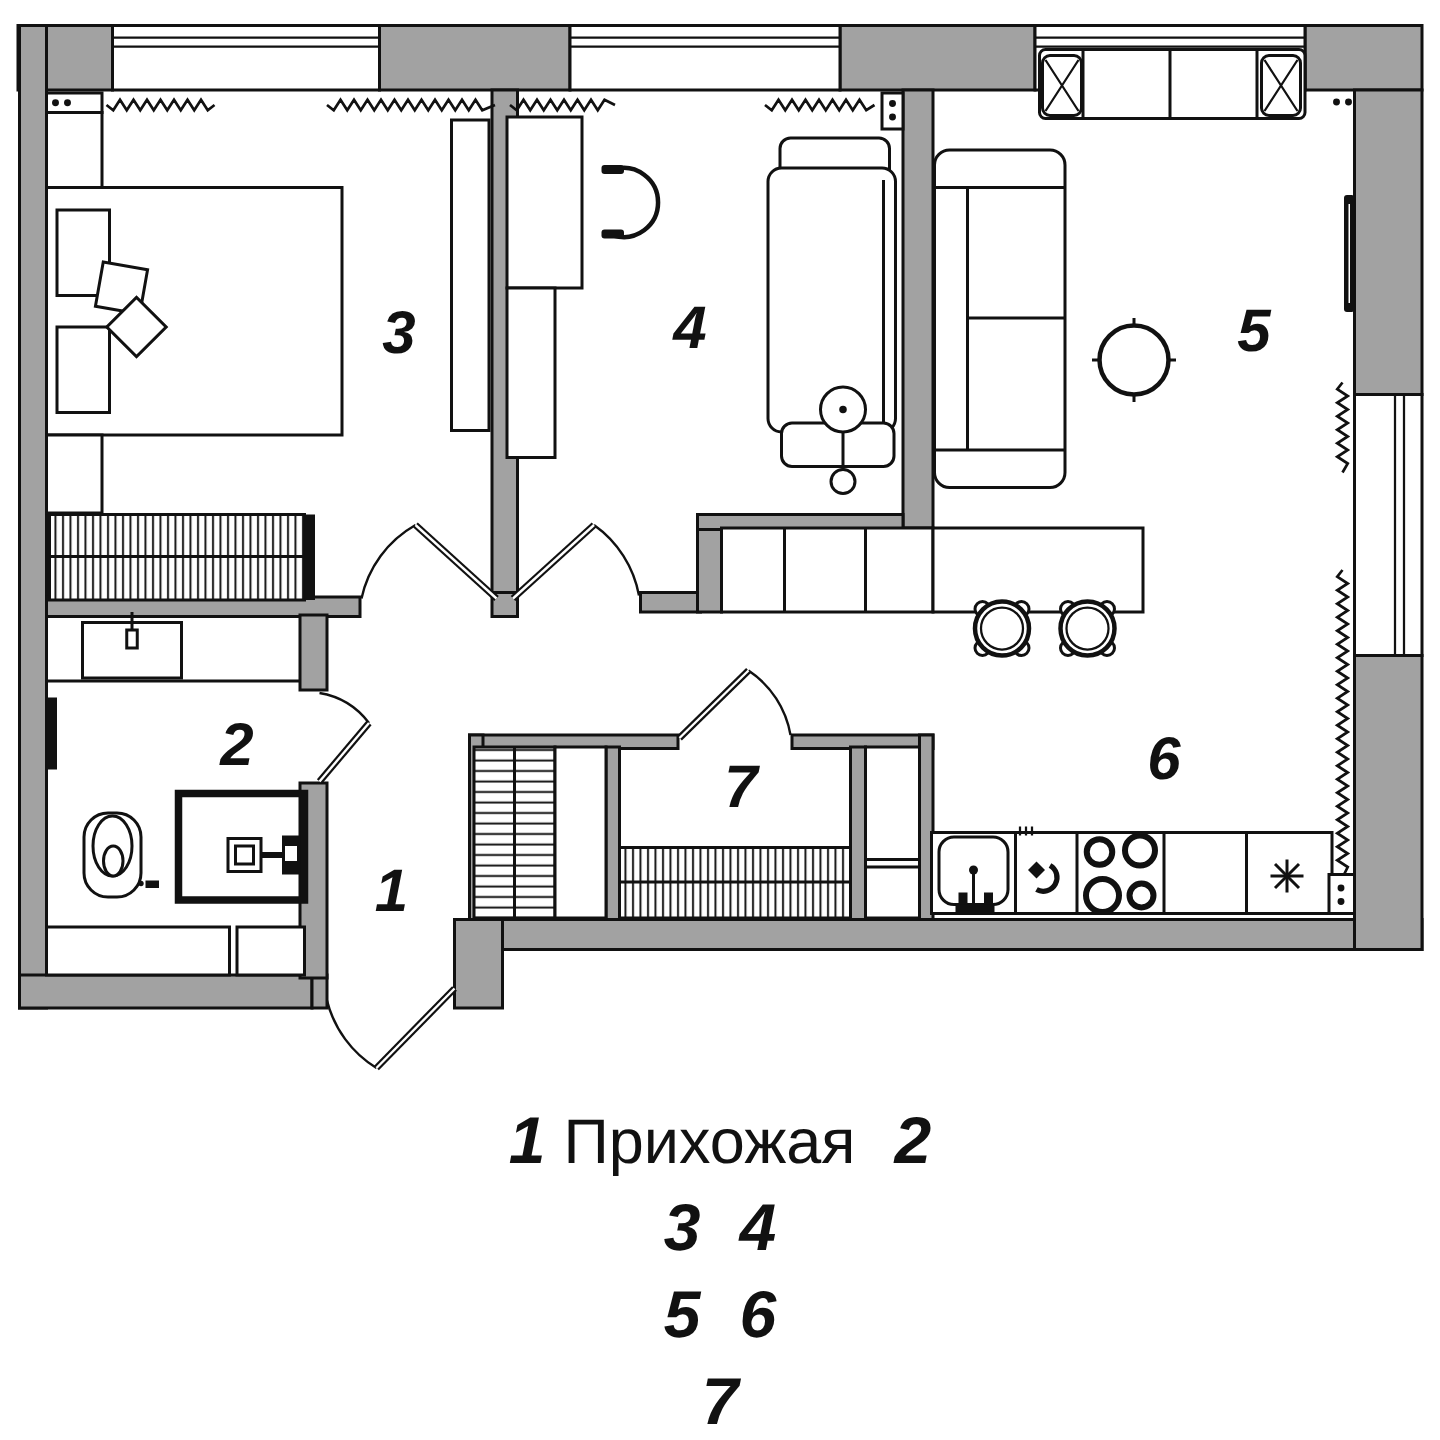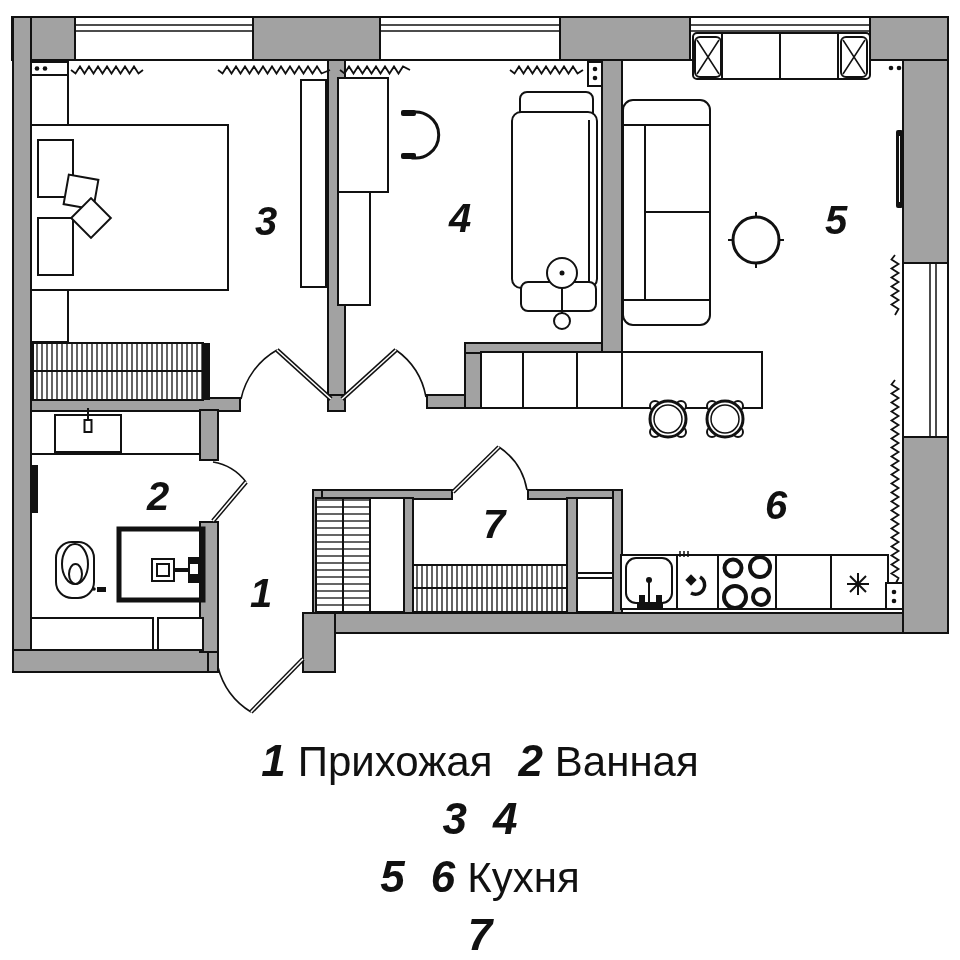--- a/index.html
+++ b/index.html
@@ -342,38 +342,36 @@
 </svg>
 
 <div class="legend">
   <div class="legend-row">
     <span class="legend-item">
       <span class="lnum">1</span>
       <span class="lname">Прихожая</span>
     </span>
     <span class="legend-item">
       <span class="lnum">2</span>
-      <span class="lname">Ванная</span>
     </span>
   </div>
   <div class="legend-row">
     <span class="legend-item">
       <span class="lnum">3</span>
     </span>
     <span class="legend-item">
       <span class="lnum">4</span>
     </span>
   </div>
   <div class="legend-row">
     <span class="legend-item">
       <span class="lnum">5</span>
     </span>
     <span class="legend-item">
       <span class="lnum">6</span>
-      <span class="lname">Кухня</span>
     </span>
   </div>
   <div class="legend-row">
     <span class="legend-item">
       <span class="lnum">7</span>
     </span>
   </div>
 </div>
 
 </div>

